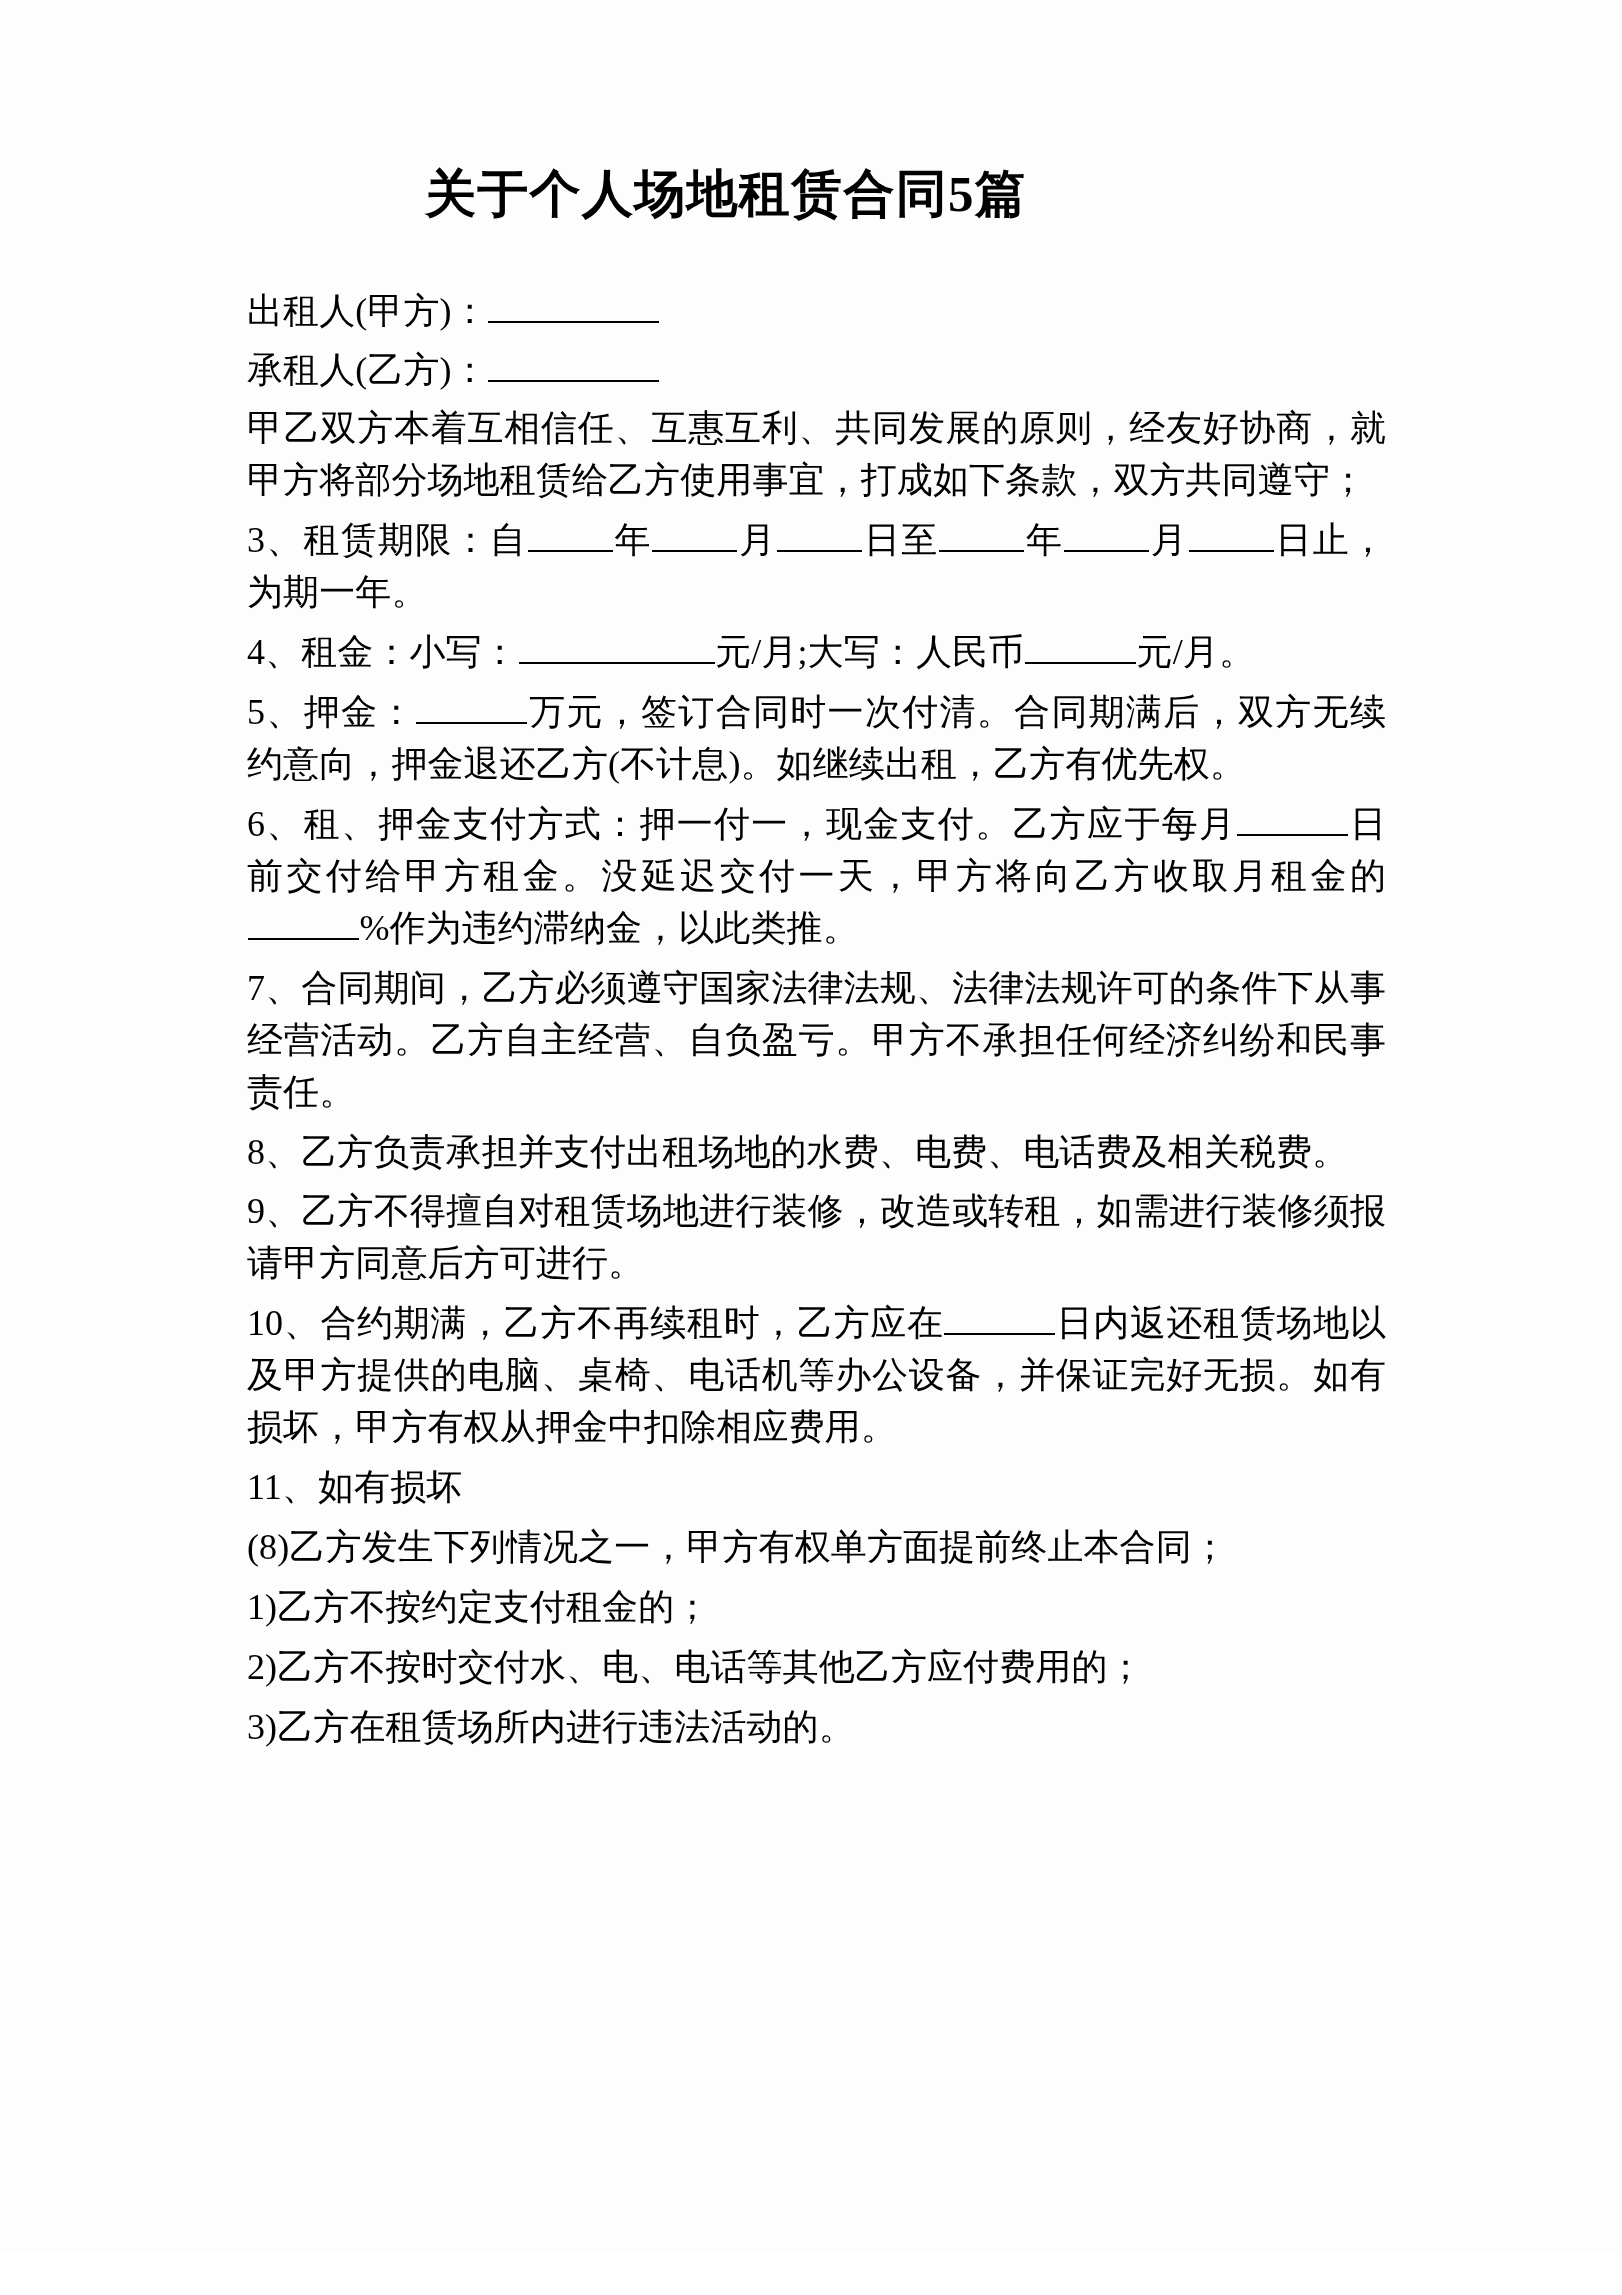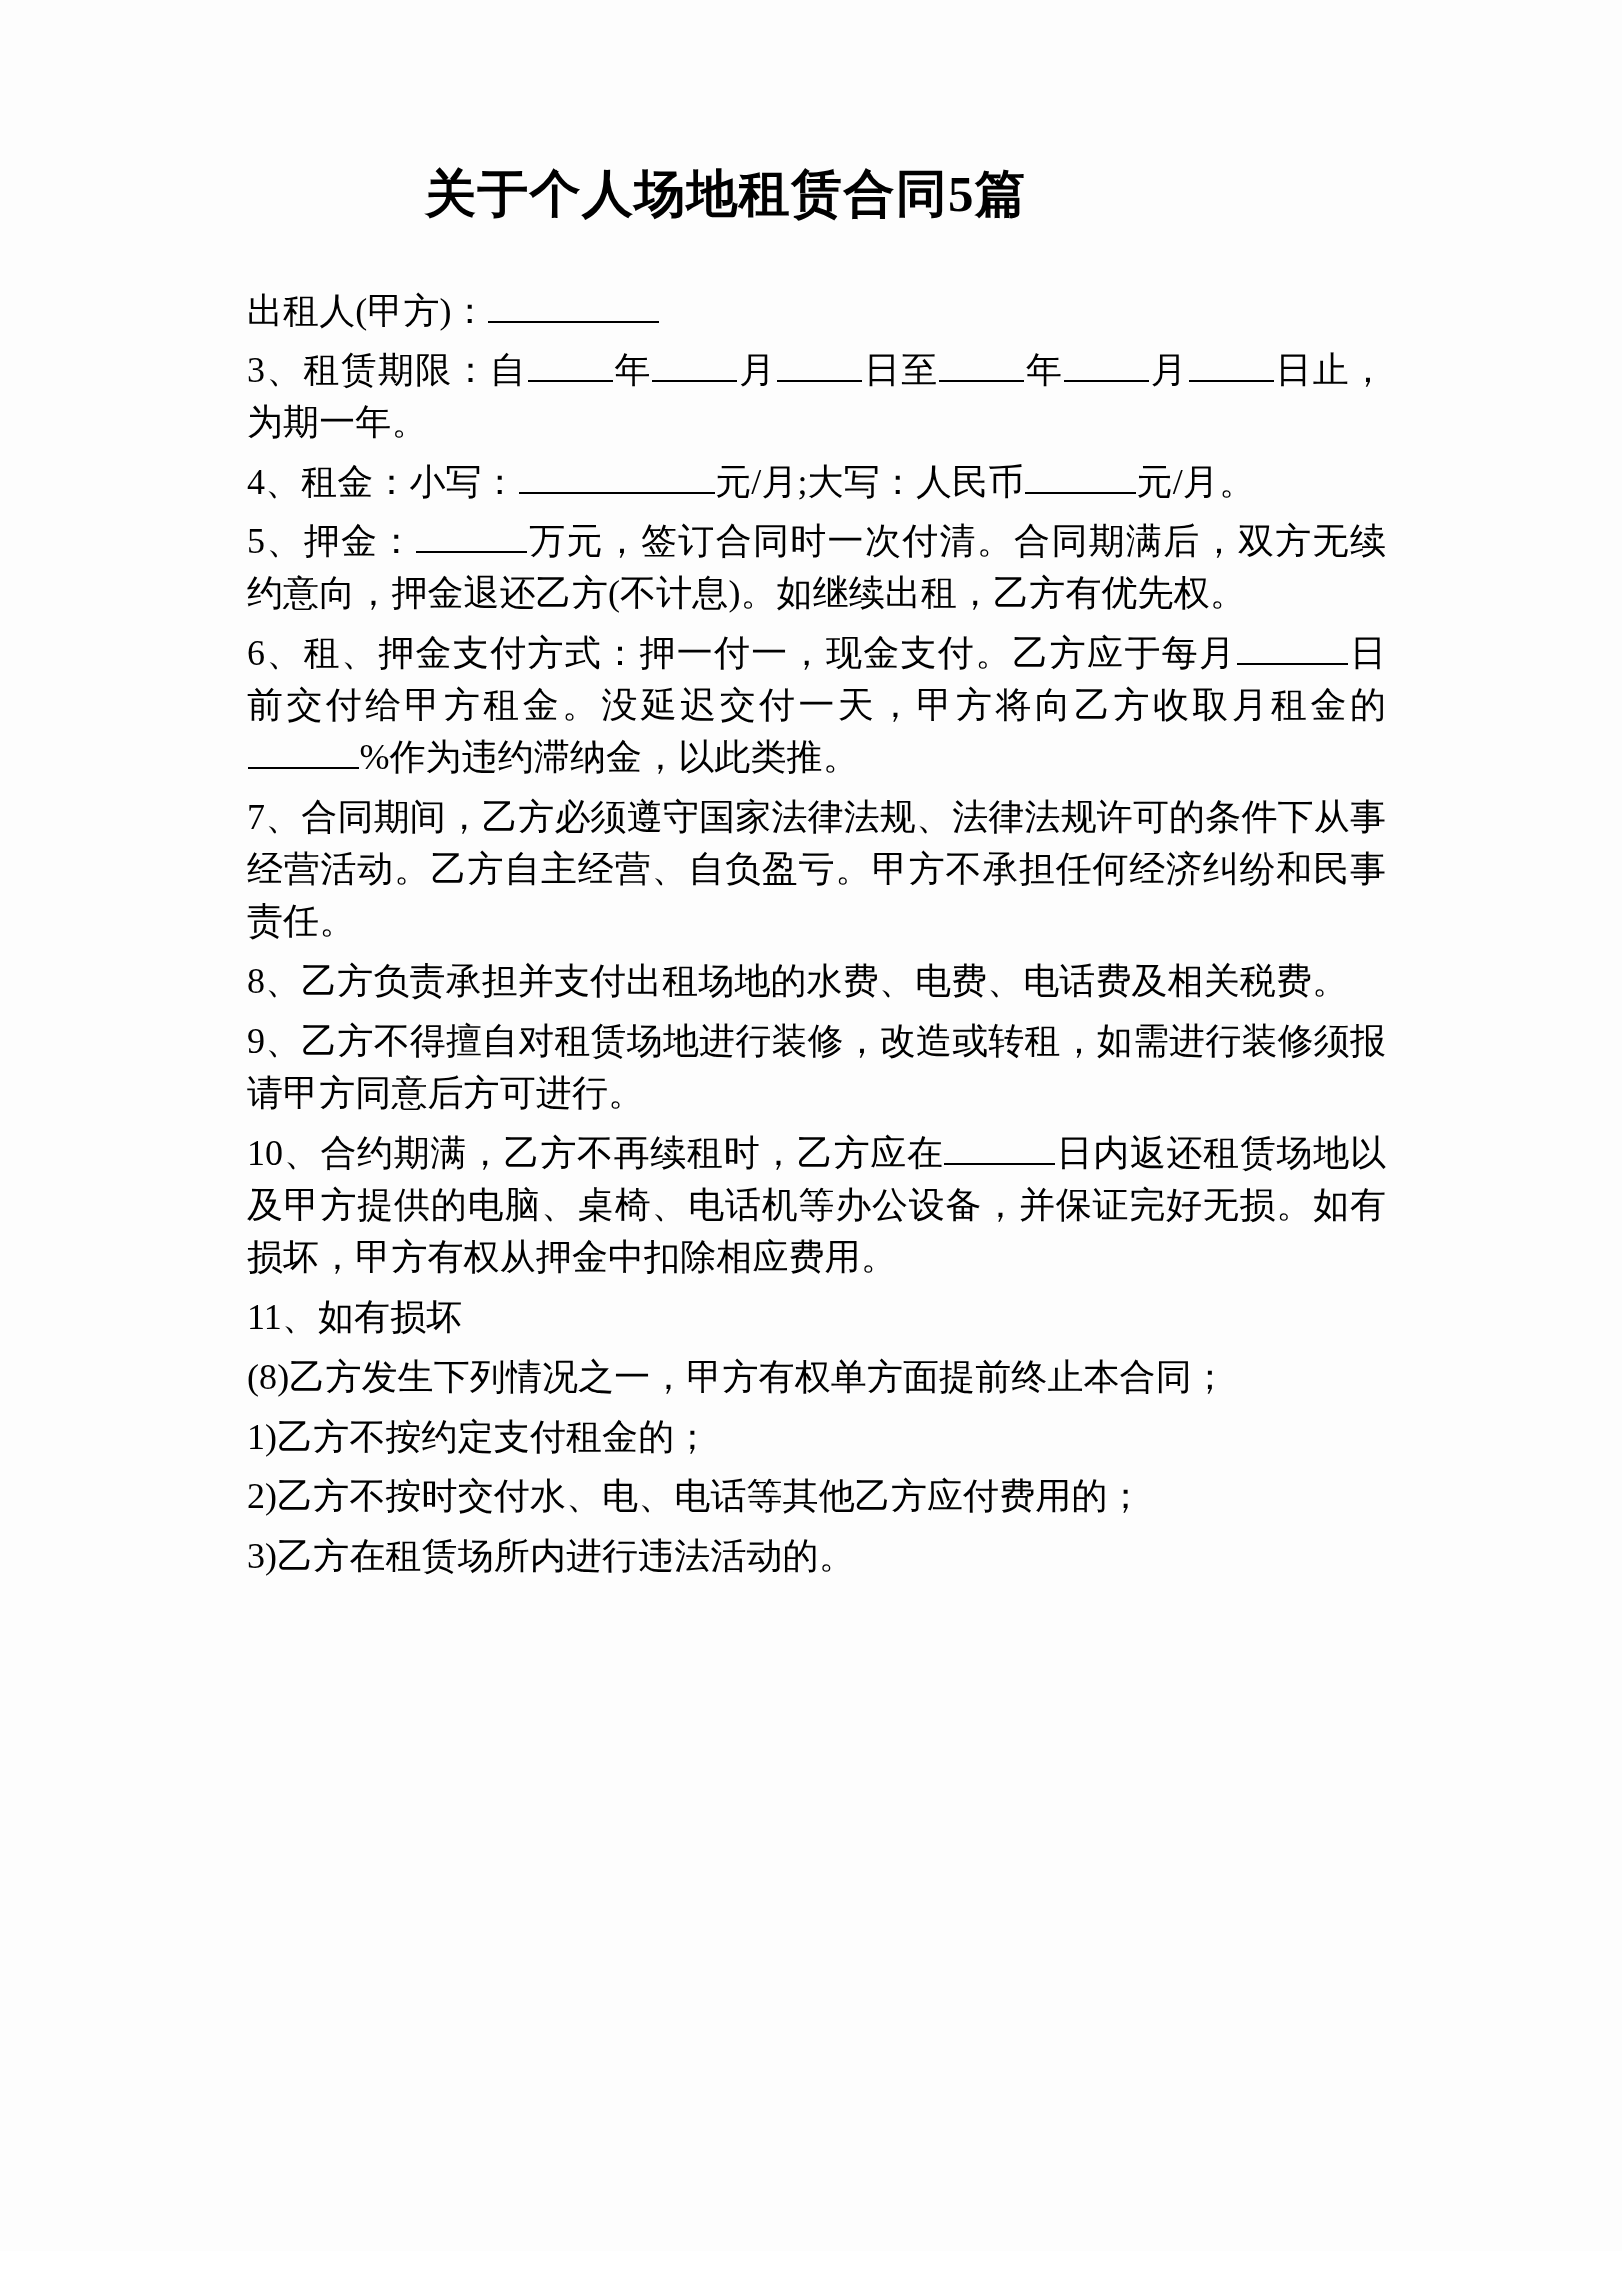--- a/index.html
+++ b/index.html
@@ -63,21 +63,25 @@
 
 <div class="page">
   <div class="doc-body">
 
     <h1 class="doc-title">关于个人场地租赁合同5篇</h1>
 
     <p class="para tight">
       <span>出租人(甲方)：</span><span class="blank b-2xl"></span>
     </p>
 
+    <p class="para tight">
+      <span>承租人(乙方)：</span><span class="blank b-2xl"></span>
+    </p>
 
+    <p class="para">甲乙双方本着互相信任、互惠互利、共同发展的原则，经友好协商，就甲方将部分场地租赁给乙方使用事宜，打成如下条款，双方共同遵守；</p>
 
 
 
     <p class="para">
       <span>3、</span><span>租赁期限：自</span><span class="blank b-md"></span><span>年</span><span class="blank b-md"></span><span>月</span><span class="blank b-md"></span><span>日至</span><span class="blank b-md"></span><span>年</span><span class="blank b-md"></span><span>月</span><span class="blank b-md"></span><span>日止，为期一年。</span>
     </p>
 
     <p class="para">
       <span>4、</span><span>租金：小写：</span><span class="blank b-3xl"></span><span>元/月;大写：人民币</span><span class="blank b-lg"></span><span>元/月。</span>
     </p>

